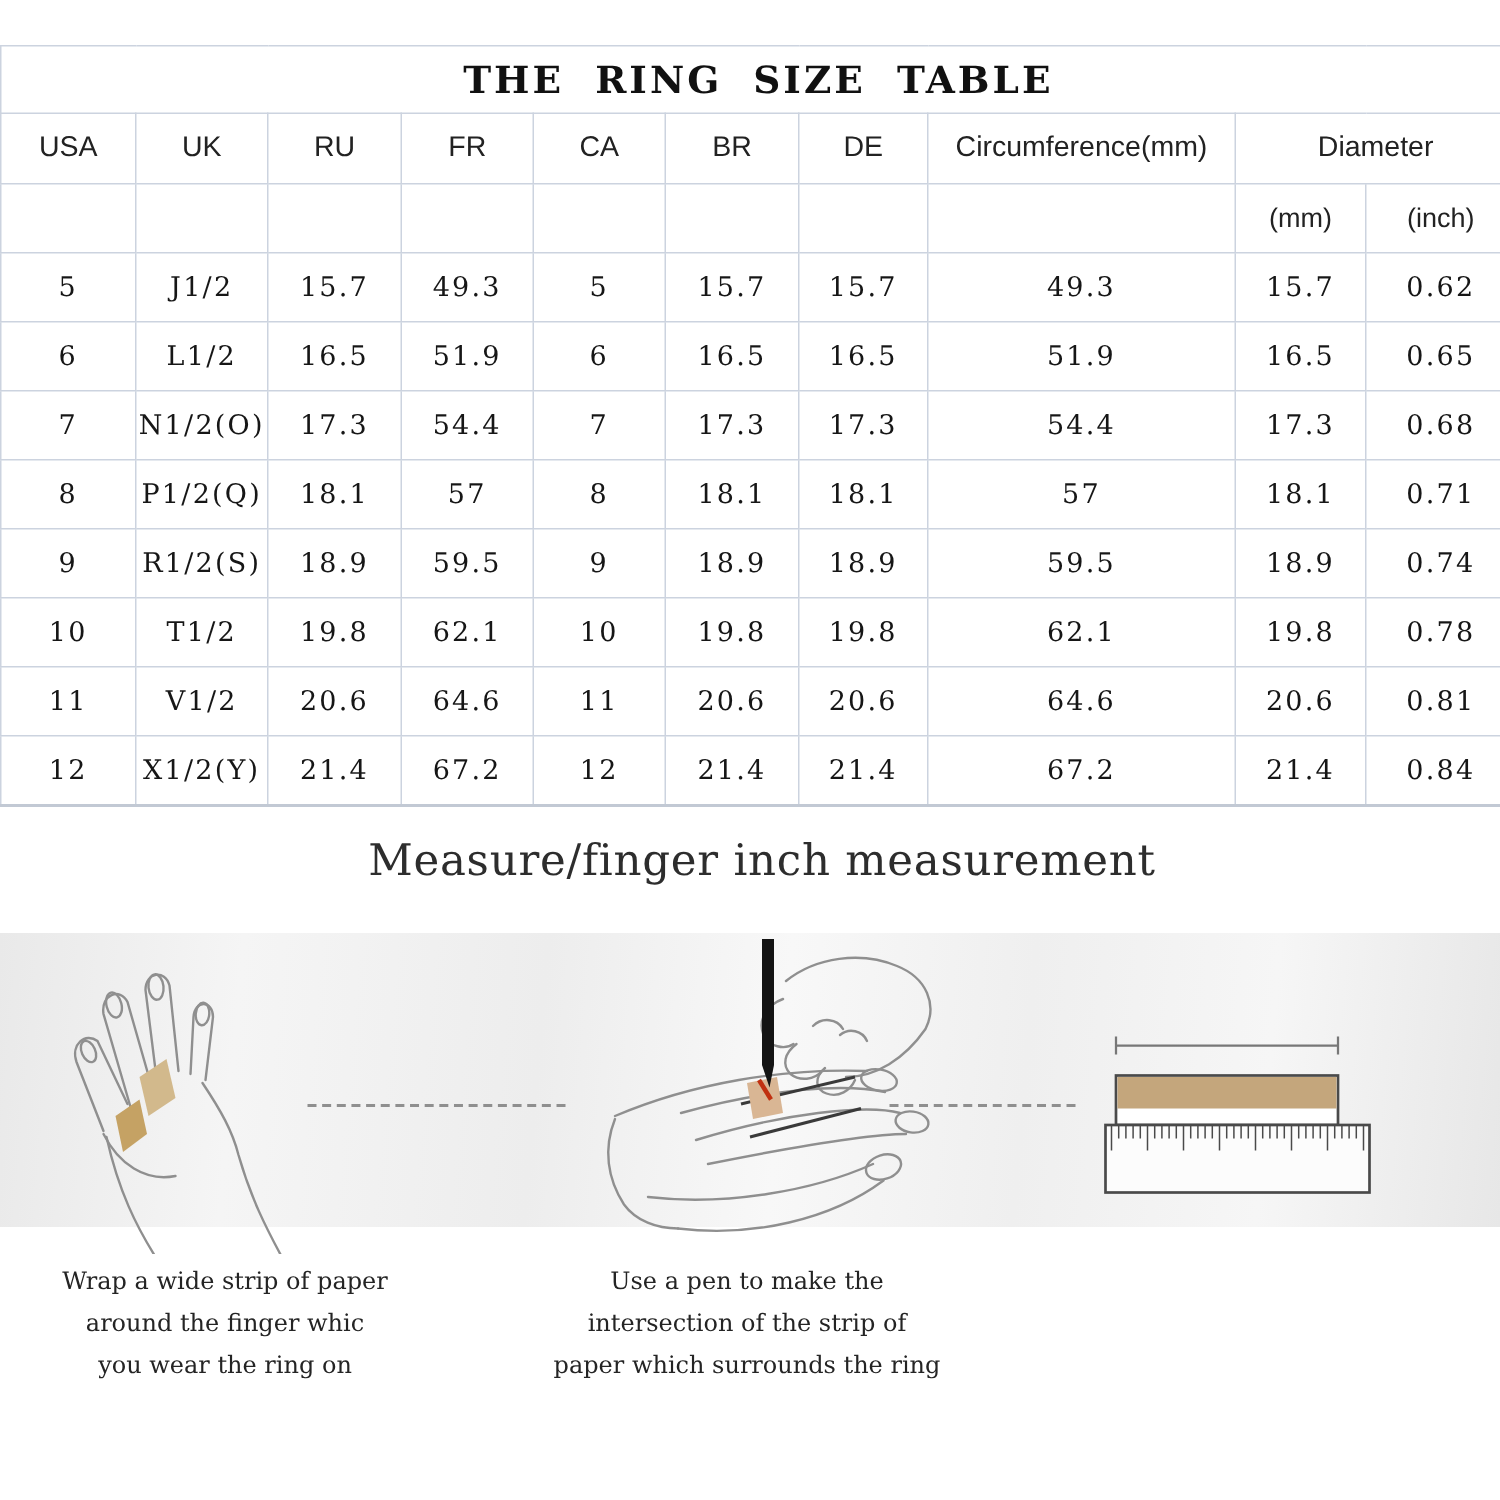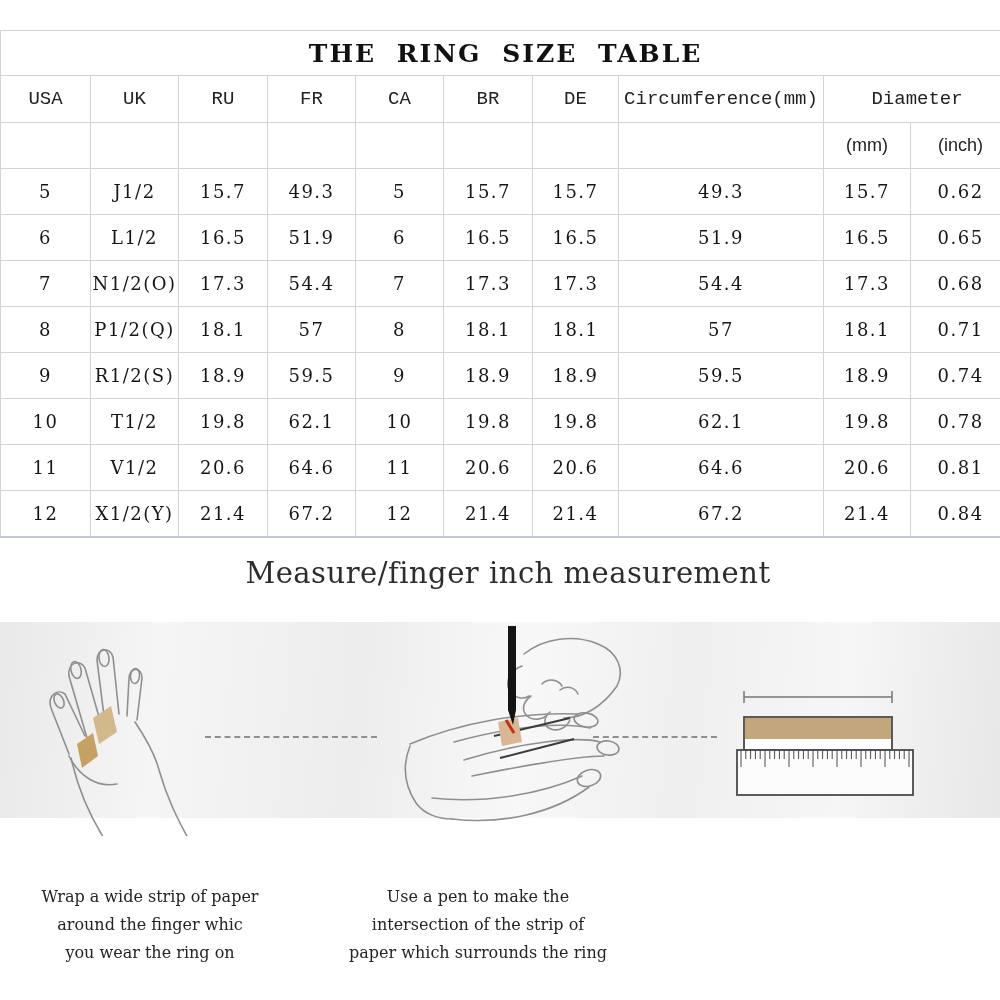--- a/index.html
+++ b/index.html
@@ -21,21 +21,21 @@
     border:1px solid #ccd3df; text-align:center; vertical-align:middle;
     overflow:hidden; white-space:nowrap;
   }
   tr.title-row th {
     height:45px; border-left:1px solid #ccd3df; border-right:1px solid #ccd3df;
     font-family:"DejaVu Serif", serif; font-weight:700;
     font-size:25px; letter-spacing:2px; word-spacing:10px; color:#111;
   }
   tr.header-row th {
     height:47px; font-weight:400; font-size:19px; color:#222;
-    font-family:Liberation Mono, monospace;
+    font-family:Liberation Sans, sans-serif;
   }
   tr.subheader-row td { height:46px; font-size:18px; color:#222; }
   tr.data-row td {
     height:46px; font-family:"DejaVu Serif", serif; font-weight:500;
     font-size:18px; letter-spacing:1.5px; color:#161616;
   }
   table.size-table { border-bottom:2px solid #c2c9d4; }
 
   
   .section-title {
@@ -52,24 +52,24 @@
   }
   .band svg { position:absolute; }
   .dash-line { position:absolute; top:114px; border-top:2px dashed #8f8f8f; height:0; }
   #dash1 { left:205px; width:172px; }
   #dash2 { left:593px; width:124px; }
 
   
   .captions { position:absolute; top:840px; left:0; width:1000px; height:150px; }
   .step-caption {
     position:absolute; top:0; text-align:center;
-    font-family:"DejaVu Serif", serif; font-size:16px; color:#242424;margin-top:43px;
+    font-family:"DejaVu Serif", serif; font-size:16px; color:#242424;
   }
   #cap1 { left:10px;  width:280px; }
-  #cap2 { left:333px; width:290px; }
+  #cap2 { left:353px; width:290px; }
   #cap3 { left:662px; width:320px; }
   .cap-line { line-height:28px; }
 </style>
 </head>
 <body>
 
 <div class="sheet">
 
   <table class="size-table">
     <colgroup>

